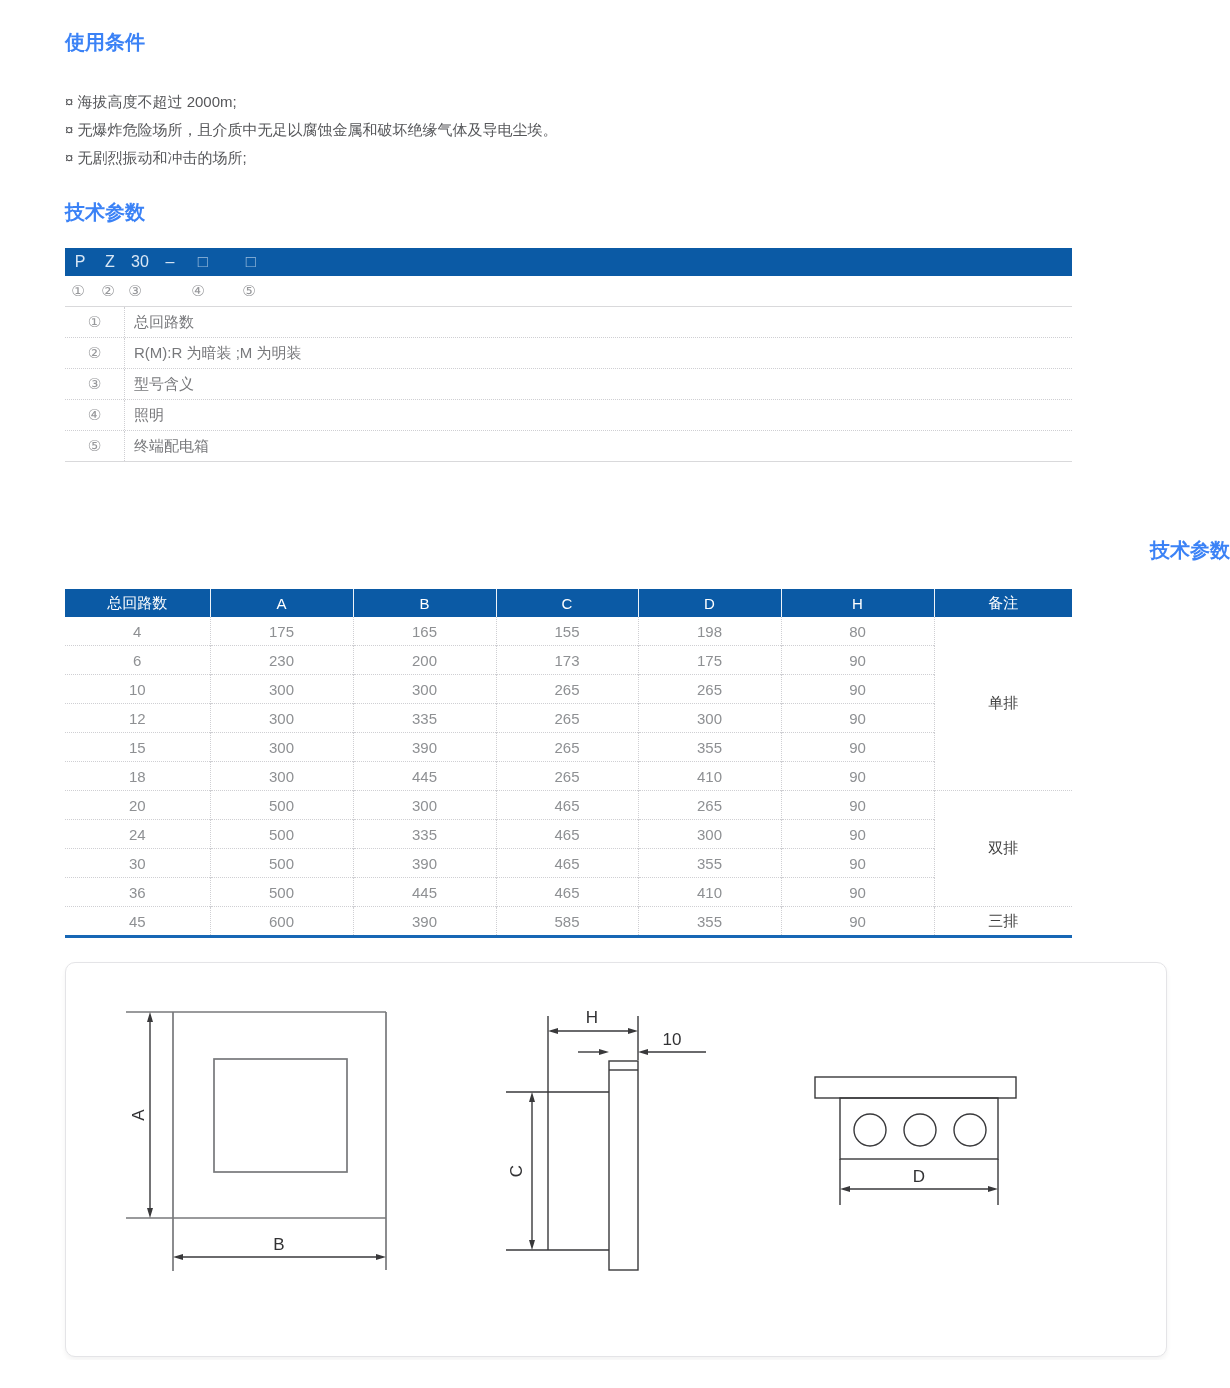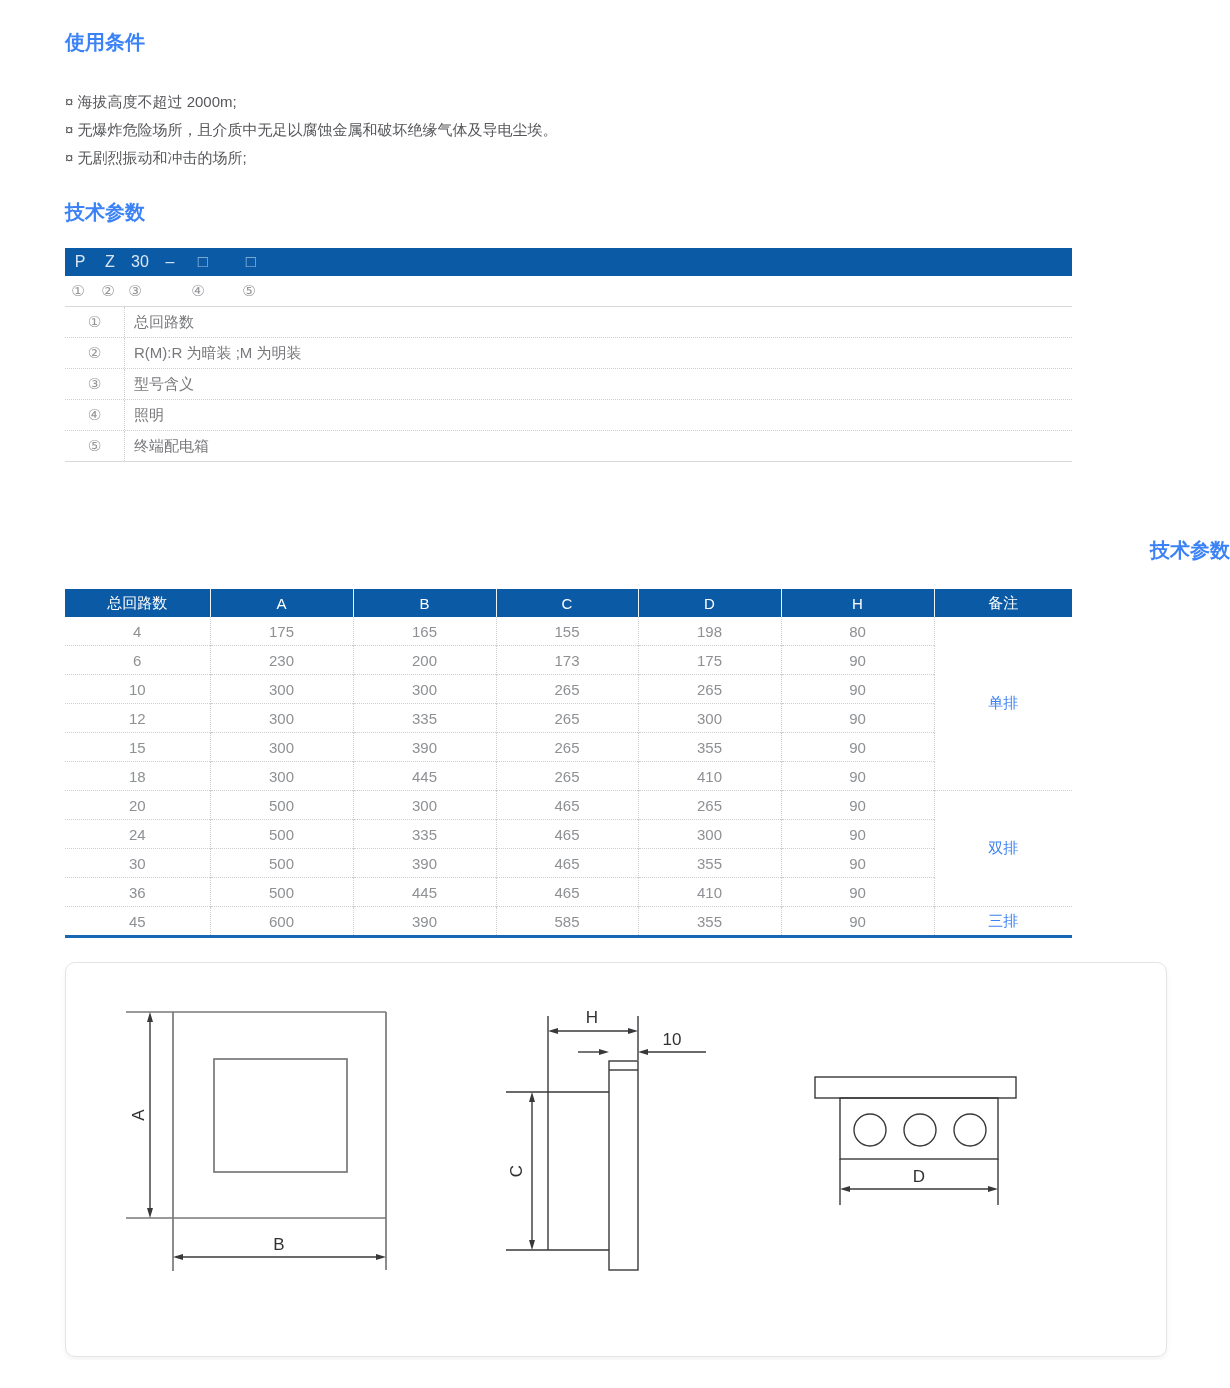--- a/index.html
+++ b/index.html
@@ -35,21 +35,21 @@
   .t3{margin-top:76px;text-align:right;}
   .tech-table{width:1007px;margin-top:27px;border-collapse:collapse;table-layout:fixed;
               border-bottom:3px solid #1767b5;}
   .tech-table thead th{background:#0b5aa5;color:#fff;font-weight:normal;font-size:15px;
               height:28px;padding:0;border-left:1px solid #eef3f9;}
   .tech-table thead th:first-child{border-left:none;}
   .tech-table tbody td{height:28px;padding:0;text-align:center;vertical-align:middle;
               font-size:15px;color:#8e9093;border-top:1px dotted #cfcfd3;border-left:1px dotted #cfcfd3;}
   .tech-table tbody tr:first-child td{border-top:none;}
   .tech-table tbody td:first-child{border-left:none;}
-  .tech-table td.remark{color:#3b82f6;}
+  .tech-table td.remark{color:#404040;}
 
   
   .diagram-panel{margin-top:24px;width:1100px;height:393px;background:#fff;
                  border:1px solid #e4e4e7;border-radius:10px;
                  box-shadow:0 3px 5px rgba(0,0,0,.05);overflow:hidden;}
   .diagram-panel svg{display:block;}
   .dim-label{font-size:17px;fill:#323234;font-family:"Liberation Sans","DejaVu Sans",sans-serif;}
 </style>
 </head>
 <body>

